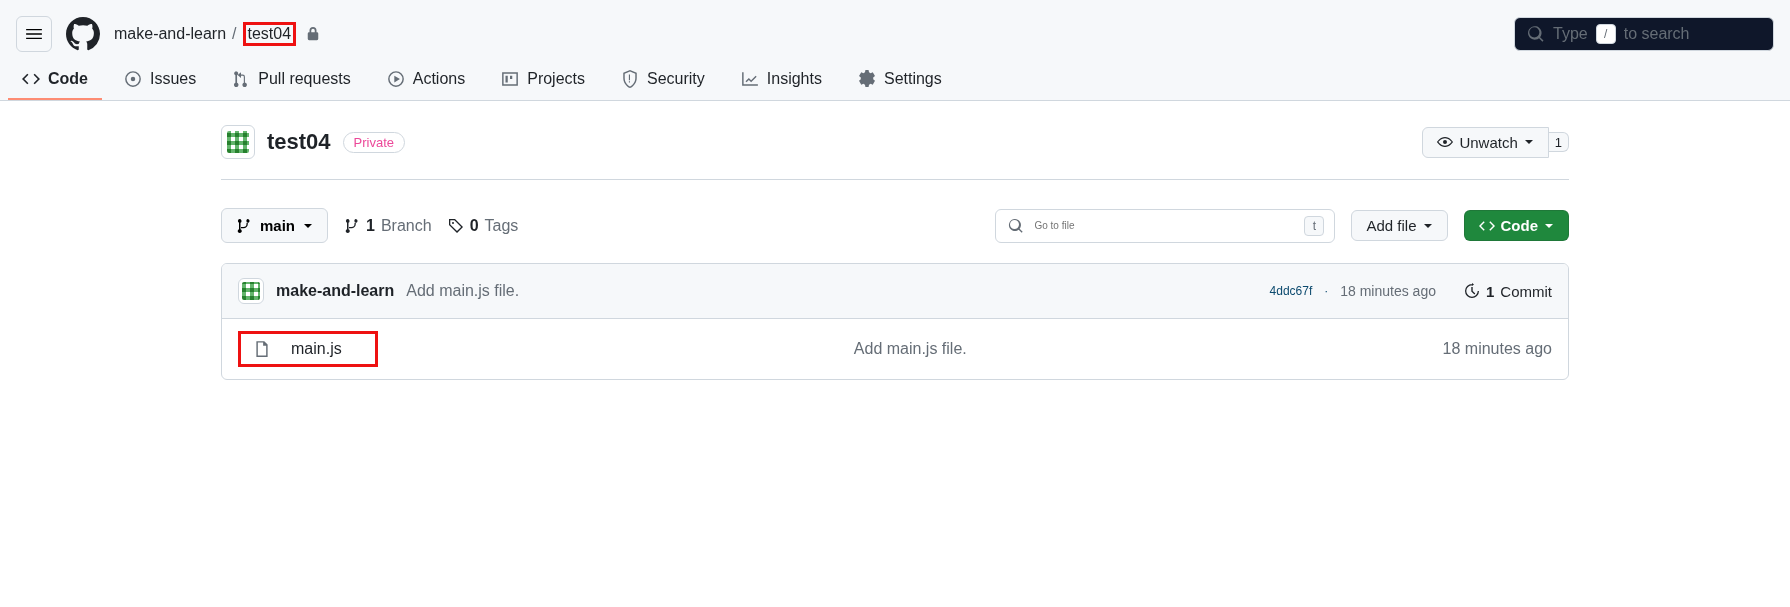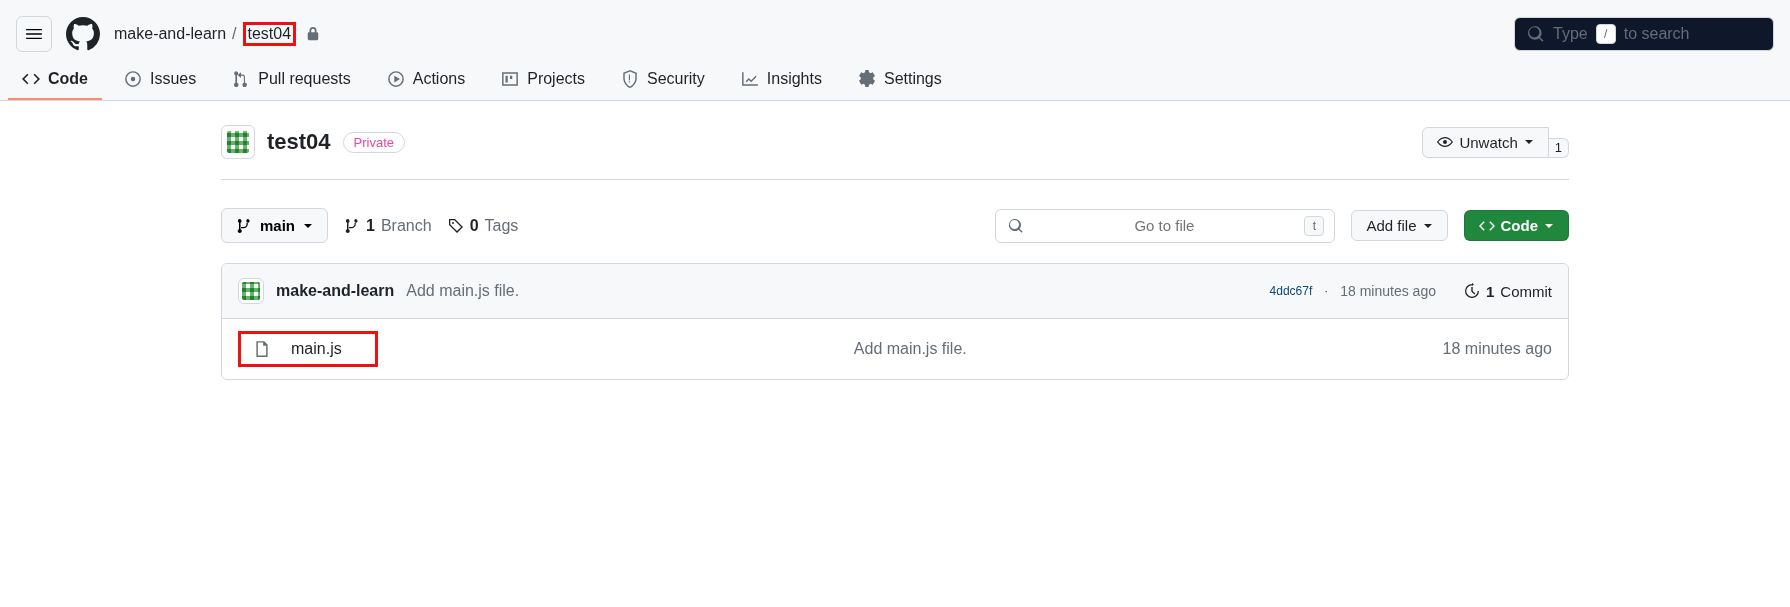--- a/index.html
+++ b/index.html
@@ -29,32 +29,32 @@
 
 .main { max-width: 1380px; margin: 0 auto; padding: 24px 16px; }
 .repo-header { display: flex; align-items: center; gap: 12px; border-bottom: 1px solid #d0d7de; padding-bottom: 20px; }
 .avatar { width: 34px; height: 34px; border-radius: 6px; background: #fff; border: 1px solid #d0d7de; display: flex; align-items: center; justify-content: center; overflow: hidden; }
 .avatar-inner { width: 22px; height: 22px; background: repeating-linear-gradient(90deg,#63b56c 0 4px,#fff 4px 8px), repeating-linear-gradient(0deg,#63b56c 0 4px,#fff 4px 8px); background-blend-mode: multiply; border-radius: 2px; }
 .repo-title { font-size: 22px; font-weight: 600; }
 .private-label { font-size: 13px; color: #ec4899; border: 1px solid #d0d7de; border-radius: 2em; padding: 2px 10px; }
 .repo-header-spacer { flex: 1; }
 .btn { display: inline-flex; align-items: center; gap: 6px; padding: 6px 14px; border: 1px solid #d0d7de; border-radius: 6px; background: #f6f8fa; font-size: 15px; cursor: pointer; color: #1f2328; }
 .counter { display:inline-flex; align-items:center; justify-content:center; min-width:20px; height:20px; padding:0 6px; border:1px solid #d0d7de; border-left:none; border-radius: 0 6px 6px 0; background:#f6f8fa; font-size:13px; }
-.unwatch-wrap { display:flex; align-items:flex-end; }
+.unwatch-wrap { display:flex; align-items:center; }
 .unwatch-wrap .btn { border-radius: 6px 0 0 6px; }
 
 
 .action-bar { display: flex; align-items: center; gap: 16px; margin-top: 28px; }
 .branch-btn { display: inline-flex; align-items: center; gap: 8px; padding: 8px 14px; border: 1px solid #d0d7de; border-radius: 6px; background: #f6f8fa; font-size: 15px; cursor: pointer; font-weight: 600; }
 .meta-link { display: inline-flex; align-items: center; gap: 6px; font-size: 16px; color: #1f2328; cursor: pointer; }
 .meta-link b { font-weight: 600; }
 .meta-link span { color: #656d76; }
 .action-spacer { flex: 1; }
 .gotofile { display: flex; align-items: center; gap: 10px; border: 1px solid #d0d7de; border-radius: 6px; padding: 6px 10px 6px 12px; width: 340px; }
-.gotofile input { border: none; outline: none; flex: 1; font-size: 15px; background: transparent; text-align: center; }
+.gotofile input { border: none; outline: none; flex: 1; font-size: 10px; background: transparent; }
 .kbd-t { display:inline-flex;align-items:center;justify-content:center;width:20px;height:20px;border:1px solid #d0d7de;border-radius:4px;font-size:12px;color:#656d76;background:#f6f8fa;}
 .btn-green { background: #1f883d; color: #fff; border-color: rgba(31,35,40,.15); font-weight: 600; }
 .btn-green svg { color: #fff; }
 
 
 .commit-box { margin-top: 20px; border: 1px solid #d0d7de; border-radius: 6px; overflow: hidden; }
 .commit-header { display: flex; align-items: center; gap: 12px; padding: 14px 16px; background: #f6f8fa; border-bottom: 1px solid #d0d7de; }
 .commit-author { font-weight: 600; font-size: 16px; }
 .commit-msg { color: #656d76; font-size: 16px; }
 .commit-header-spacer { flex: 1; }

